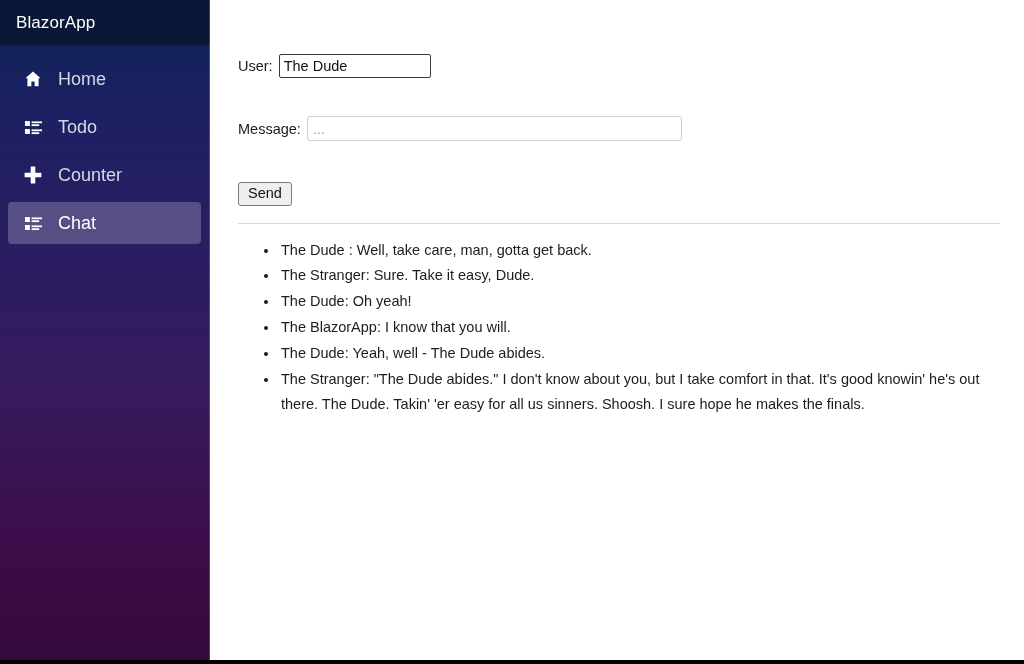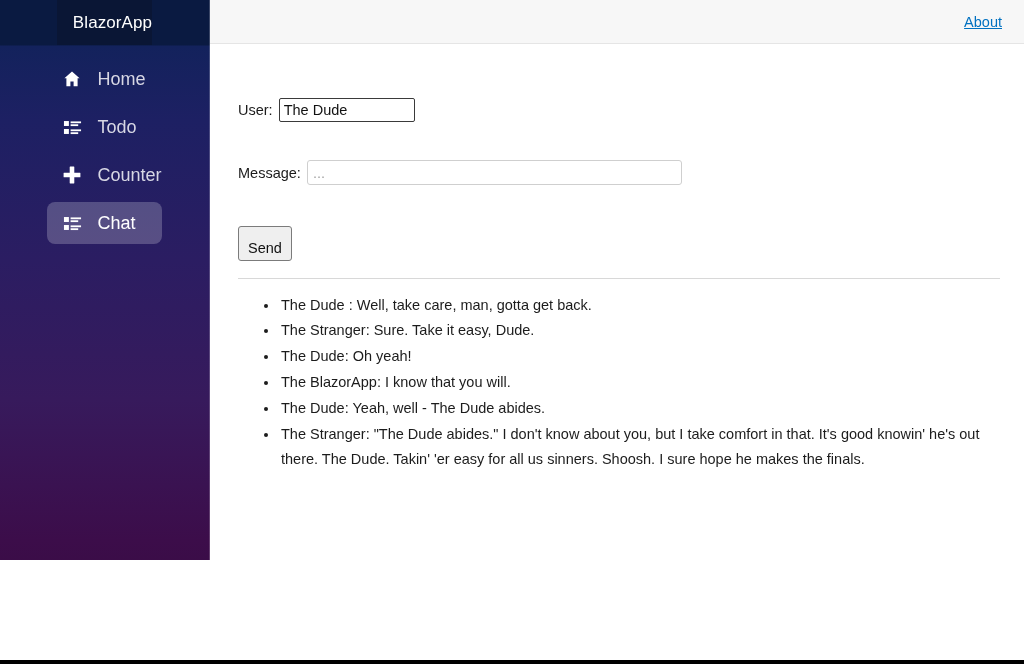--- a/index.html
+++ b/index.html
@@ -20,28 +20,27 @@
     height: 660px;
     display: flex;
     background: #ffffff;
     overflow: hidden;
   }
 
   
   .sidebar {
     width: 210px;
     min-width: 210px;
-    height: 560px;
+    height: 660px;
     background: linear-gradient(180deg, #0a1a41 0%, #0a1a41 45px, #13225c 46px, #1d2063 120px, #2b1d62 260px, #371a5c 400px, #3c0d4a 540px, #350a3c 660px);
     display: flex;
     flex-direction: column;
     box-sizing: border-box;
     border-right: 1px solid rgba(255,255,255,0.20);
     position: relative;
-    align-items: center;
   }
 
   .brand-bar {
     height: 45px;
     min-height: 45px;
     display: flex;
     align-items: center;
     padding-left: 16px;
     background: #0a1635;
   }
@@ -63,21 +62,20 @@
     margin: 3px 8px;
     display: flex;
     align-items: center;
     border-radius: 4px;
     padding-left: 14px;
     box-sizing: border-box;
     cursor: pointer;
   }
   .nav-item.active {
     background: rgba(255,255,255,0.22);
-    border-radius: 8px;
   }
   .nav-icon {
     width: 22px;
     height: 22px;
     min-width: 22px;
     display: flex;
     align-items: center;
     justify-content: center;
     margin-right: 14px;
   }
@@ -131,21 +129,21 @@
     margin-bottom: 6px;
     margin-top: 38px;
   }
   .form-label {
     font-size: 14.5px;
     color: #1b1b1b;
     margin-right: 6px;
     white-space: nowrap;
   }
   .user-input {
-    width: 136px;
+    width: 152px;
     height: 24px;
     font-size: 14.5px;
     font-family: "Liberation Sans", sans-serif;
     padding: 1px 4px;
     border: 1px solid #3a3a3a;
     border-radius: 2px;
     box-sizing: border-box;
     color: #111;
     background: #fff;
     outline: none;
@@ -166,21 +164,21 @@
   .message-input::placeholder { color: #a3a3a3; }
 
   .send-btn {
     margin-top: 3px;
     font-family: "Liberation Sans", sans-serif;
     font-size: 14.5px;
     color: #111;
     background: #efefef;
     border: 1.5px solid #7b7b7b;
     border-radius: 3px;
-    padding: 13px 9px 3px 9px;
+    padding: 2px 9px 3px 9px;
     cursor: pointer;
     line-height: 1.15;
   }
 
   .divider {
     border: none;
     border-top: 1px solid #d8d8d8;
     margin: 17px 0 14px 0;
     width: 100%;
   }
@@ -256,23 +254,20 @@
         </span>
         <span class="nav-label">Chat</span>
       </div>
 
 
     </nav>
   </div>
 
   <div class="main">
 
-    <div class="top-row">
-      <a class="about-link" href="#">About</a>
-    </div>
 
     <div class="content">
 
       <div class="form-row">
         <span class="form-label">User:</span>
         <input class="user-input" type="text" value="The Dude" style="">
       </div>
 
       <div class="form-row">
         <span class="form-label">Message:</span>

